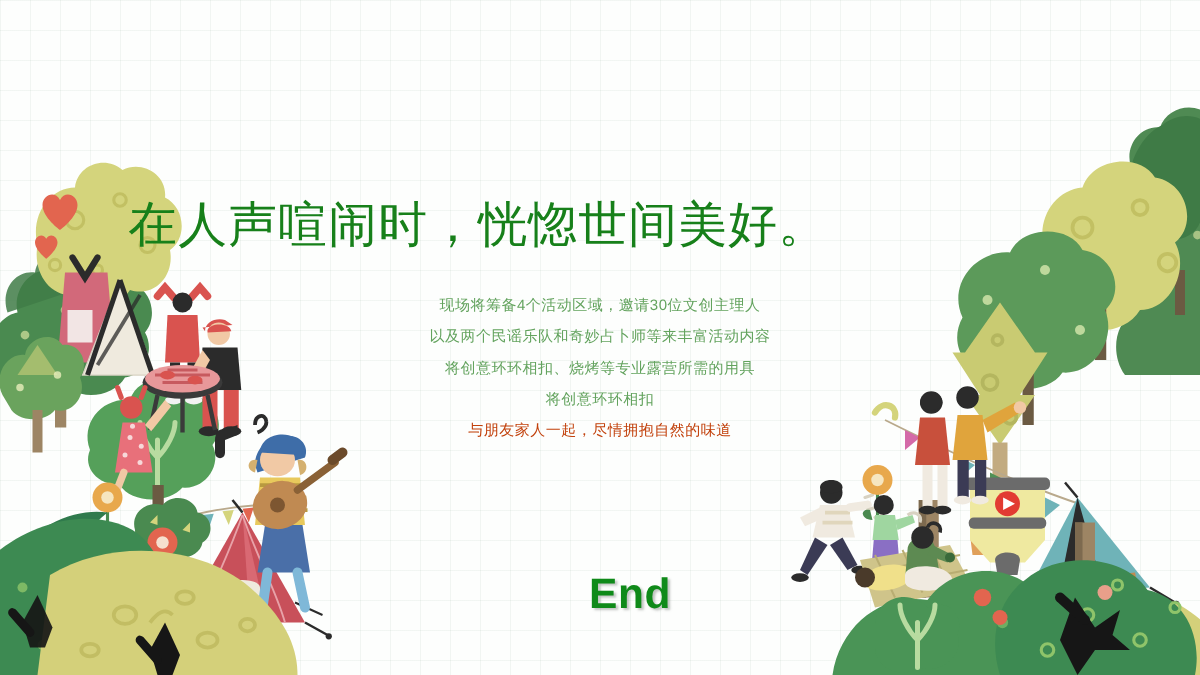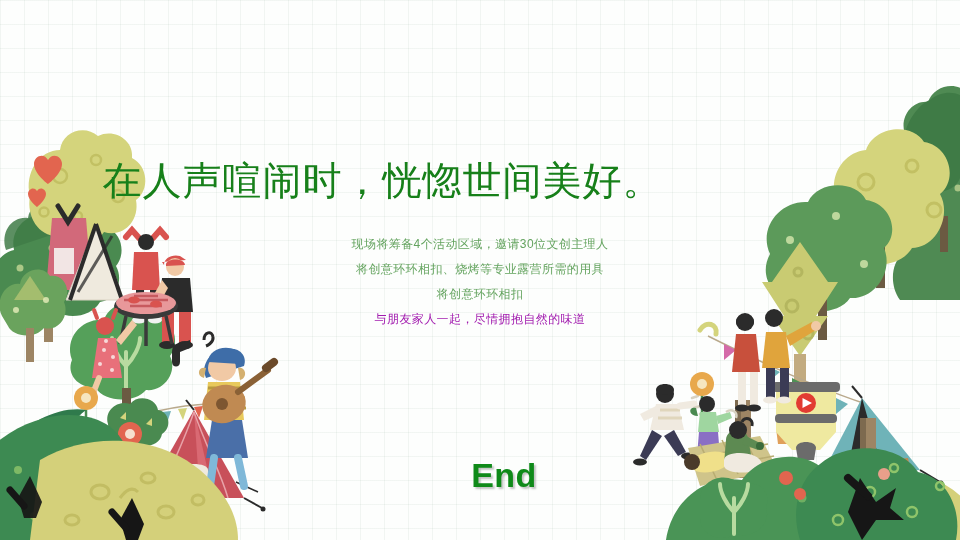--- a/index.html
+++ b/index.html
@@ -60,21 +60,21 @@
     text-align: center;
   }
   #body-lines .line {
     font-size: 12px;
     line-height: 25px;
     color: #63a35e;
     letter-spacing: 0.4px;
     white-space: nowrap;
   }
   #body-lines .line.accent {
-    color: #a21caf;
+    color: #c2410c;
   }
   #end-mark {
     position: absolute;
     top: 455px;
     left: 0;
     width: 928px;
     text-align: center;
     font-size: 34px;
     line-height: 40px;
     font-weight: bold;
@@ -430,20 +430,21 @@
       <path d="M868 496 L848 478" stroke="#161616" stroke-width="8" stroke-linecap="round"></path>
     </g>
   </svg>
 
   <div id="text-layer">
 
     <div id="title">在人声喧闹时，恍惚世间美好。</div>
 
     <div id="body-lines">
       <div class="line">现场将筹备4个活动区域，邀请30位文创主理人</div>
+      <div class="line">以及两个民谣乐队和奇妙占卜师等来丰富活动内容</div>
       <div class="line">将创意环环相扣、烧烤等专业露营所需的用具</div>
       <div class="line">将创意环环相扣</div>
       <div class="line accent">与朋友家人一起，尽情拥抱自然的味道</div>
     </div>
 
     <div id="end-mark">End</div>
   </div>
 
 </div>
 

